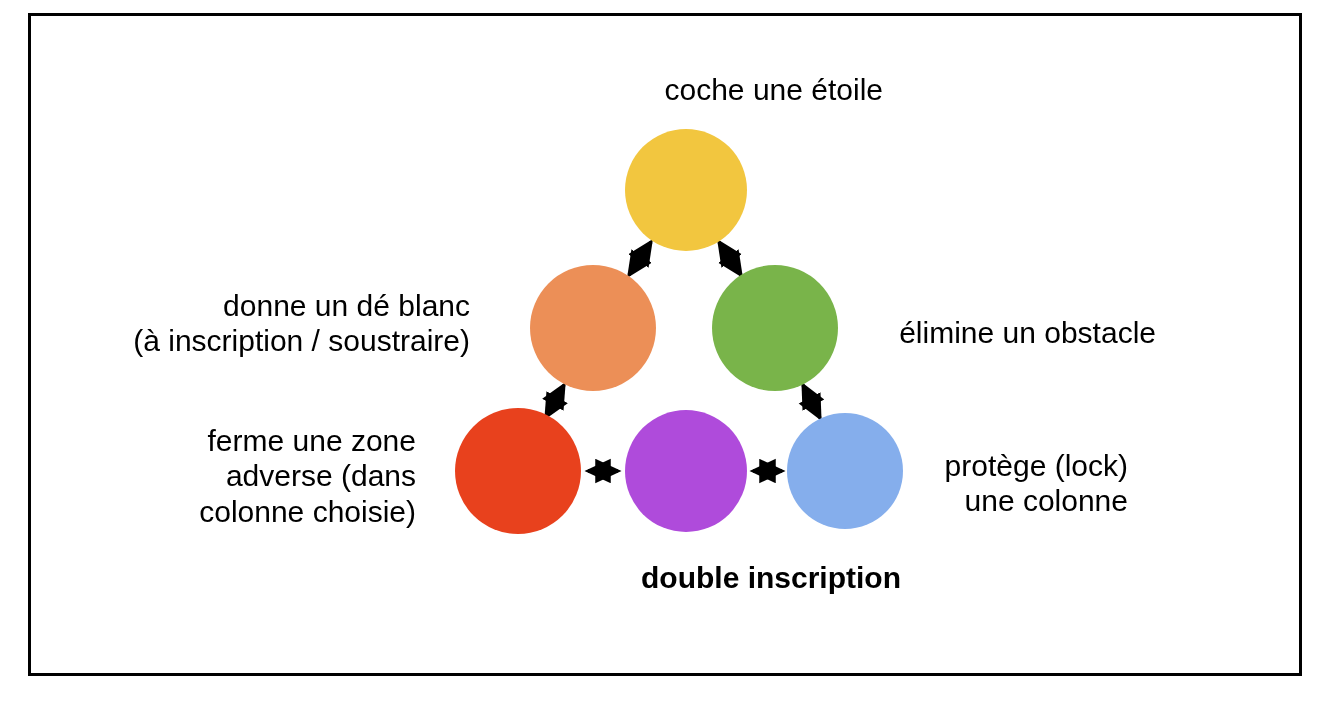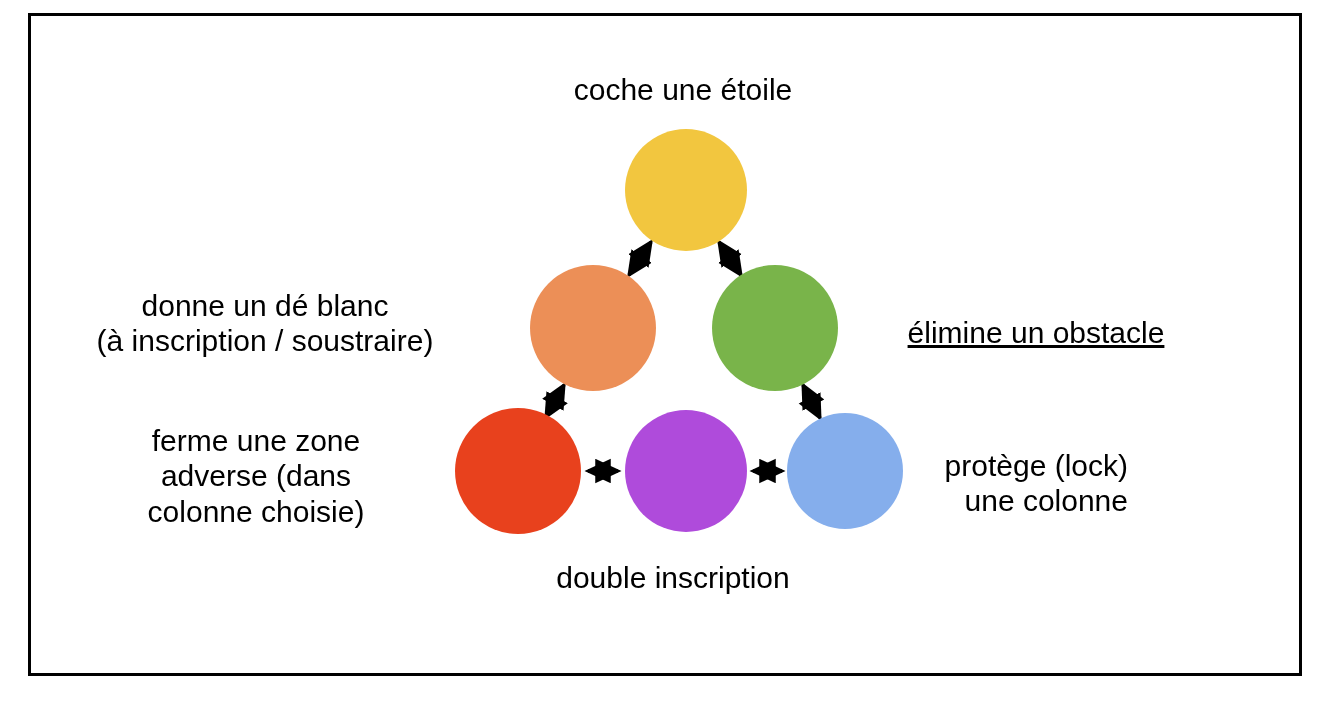--- a/index.html
+++ b/index.html
@@ -31,21 +31,21 @@
     top: 0;
     width: 1330px;
     height: 704px;
   }
   .label {
     position: absolute;
     font-size: 30px;
     line-height: 1.18;
     color: #000000;
     white-space: pre-line;
-    text-align: center;
+    text-align: right;
   }
   .label.right { text-align: right; }
 </style>
 </head>
 <body>
 
 <div class="page">
 
   <div class="frame"></div>
 
@@ -72,24 +72,24 @@
     <circle cx="518" cy="471" r="63" fill="#E8411D"></circle>
     <circle cx="686" cy="471" r="61" fill="#AF4BDB"></circle>
     <circle cx="845" cy="471" r="58" fill="#85AEEC"></circle>
   </svg>
 
   <div class="label" style="left:483px; top:72px; width:400px;">coche une étoile</div>
 
   <div class="label" style="left:60px; top:288px; width:410px;">donne un dé blanc
 (à inscription / soustraire)</div>
 
-  <div class="label" style="left:886px; top:315px; width:300px;text-decoration:underline;">élimine un obstacle</div>
+  <div class="label" style="left:856px; top:315px; width:300px;">élimine un obstacle</div>
 
   <div class="label" style="left:96px; top:423px; width:320px;">ferme une zone
 adverse (dans
 colonne choisie)</div>
 
   <div class="label right" style="left:878px; top:448px; width:250px;">protège (lock)
 une colonne</div>
 
-  <div class="label" style="left:473px; top:560px; width:400px;">double inscription</div>
+  <div class="label" style="left:501px; top:560px; width:400px;font-weight:bold;">double inscription</div>
 
 </div>
 
 </body></html>

